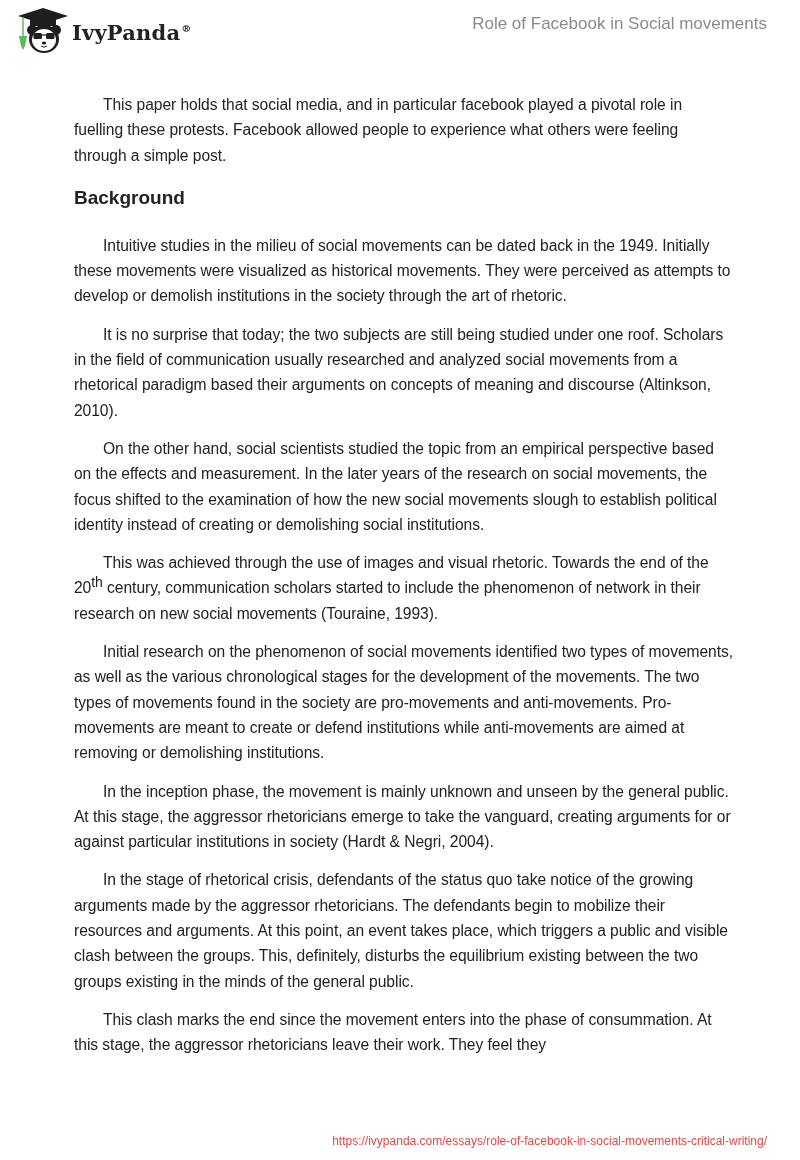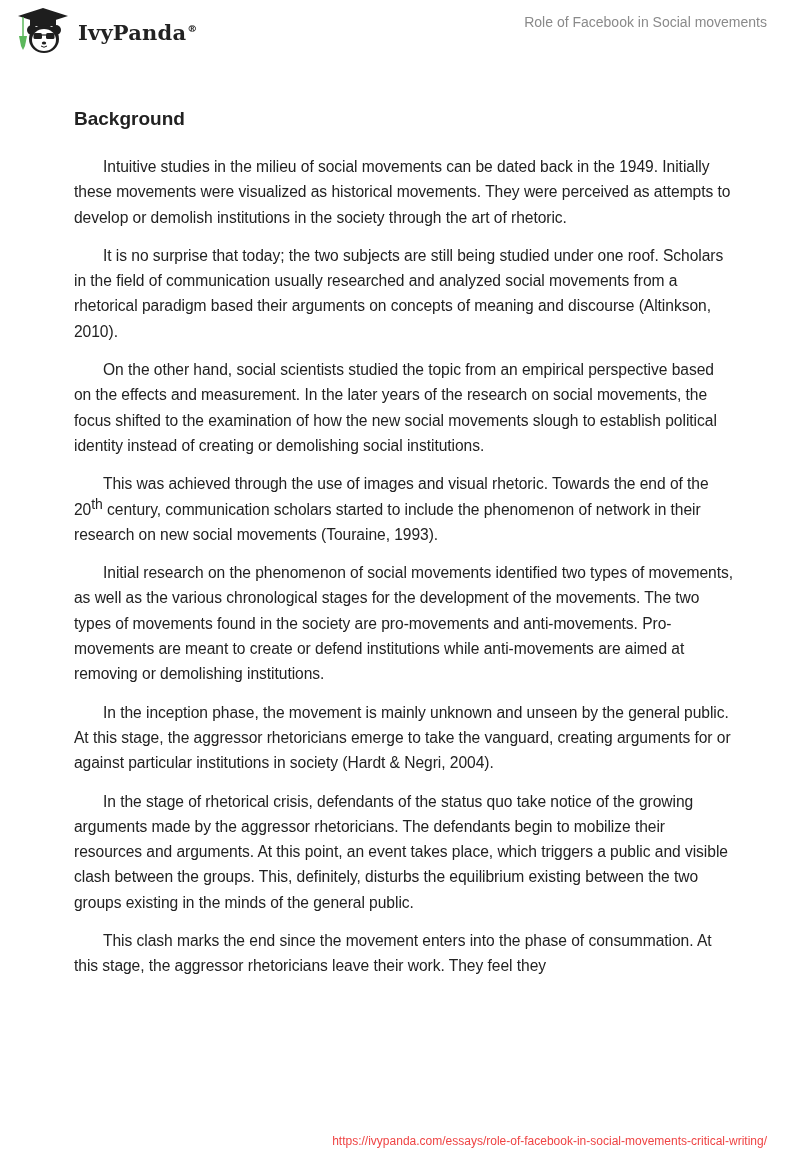--- a/index.html
+++ b/index.html
@@ -26,39 +26,38 @@
     left: 14px;
     top: 6px;
     display: flex;
     align-items: center;
   }
   .logo-icon {
     width: 58px;
     height: 50px;
   }
   .logo-text {
-    margin-left: 6px;
     font-family: "DejaVu Serif", serif;
     font-weight: bold;
     font-size: 21px;
     color: #222;
     letter-spacing: 0.2px;
     position: relative;
     top: 1px;
   }
   .logo-reg {
     font-size: 10px;
     vertical-align: super;
     margin-left: 1px;
   }
   .header-title {
     position: absolute;
     right: 33px;
     top: 14px;
-    font-size: 14px;
+    font-size: 17px;
     color: #8a8a8a;
   }
   .content {
     position: absolute;
     left: 74px;
     top: 92px;
     width: 660px;
   }
   .content p {
     margin: 0 0 13px 0;
@@ -111,20 +110,21 @@
 
       <ellipse cx="30" cy="37" rx="2.2" ry="1.5" fill="#1e1e1e"></ellipse>
       <path d="M27,40 Q30,42.5 33,40" stroke="#1e1e1e" stroke-width="1" fill="none"></path>
     </svg>
     <span class="logo-text"><span>IvyPanda</span><span class="logo-reg">®</span></span>
   </div>
   <div class="header-title">Role of Facebook in Social movements</div>
 </div>
 
 <div class="content">
+  <p>This paper holds that social media, and in particular facebook played a pivotal role in fuelling these protests. Facebook allowed people to experience what others were feeling through a simple post.</p>
   <h2>Background</h2>
   <p>Intuitive studies in the milieu of social movements can be dated back in the 1949. Initially these movements were visualized as historical movements. They were perceived as attempts to develop or demolish institutions in the society through the art of rhetoric.</p>
   <p>It is no surprise that today; the two subjects are still being studied under one roof. Scholars in the field of communication usually researched and analyzed social movements from a rhetorical paradigm based their arguments on concepts of meaning and discourse (Altinkson, 2010).</p>
   <p>On the other hand, social scientists studied the topic from an empirical perspective based on the effects and measurement. In the later years of the research on social movements, the focus shifted to the examination of how the new social movements slough to establish political identity instead of creating or demolishing social institutions.</p>
   <p><span>This was achieved through the use of images and visual rhetoric. Towards the end of the 20</span><sup>th</sup><span> century, communication scholars started to include the phenomenon of network in their research on new social movements (Touraine, 1993).</span></p>
   <p>Initial research on the phenomenon of social movements identified two types of movements, as well as the various chronological stages for the development of the movements. The two types of movements found in the society are pro-movements and anti-movements. Pro-movements are meant to create or defend institutions while anti-movements are aimed at removing or demolishing institutions.</p>
   <p>In the inception phase, the movement is mainly unknown and unseen by the general public. At this stage, the aggressor rhetoricians emerge to take the vanguard, creating arguments for or against particular institutions in society (Hardt &amp; Negri, 2004).</p>
   <p>In the stage of rhetorical crisis, defendants of the status quo take notice of the growing arguments made by the aggressor rhetoricians. The defendants begin to mobilize their resources and arguments. At this point, an event takes place, which triggers a public and visible clash between the groups. This, definitely, disturbs the equilibrium existing between the two groups existing in the minds of the general public.</p>
   <p>This clash marks the end since the movement enters into the phase of consummation. At this stage, the aggressor rhetoricians leave their work. They feel they</p>
 </div>

